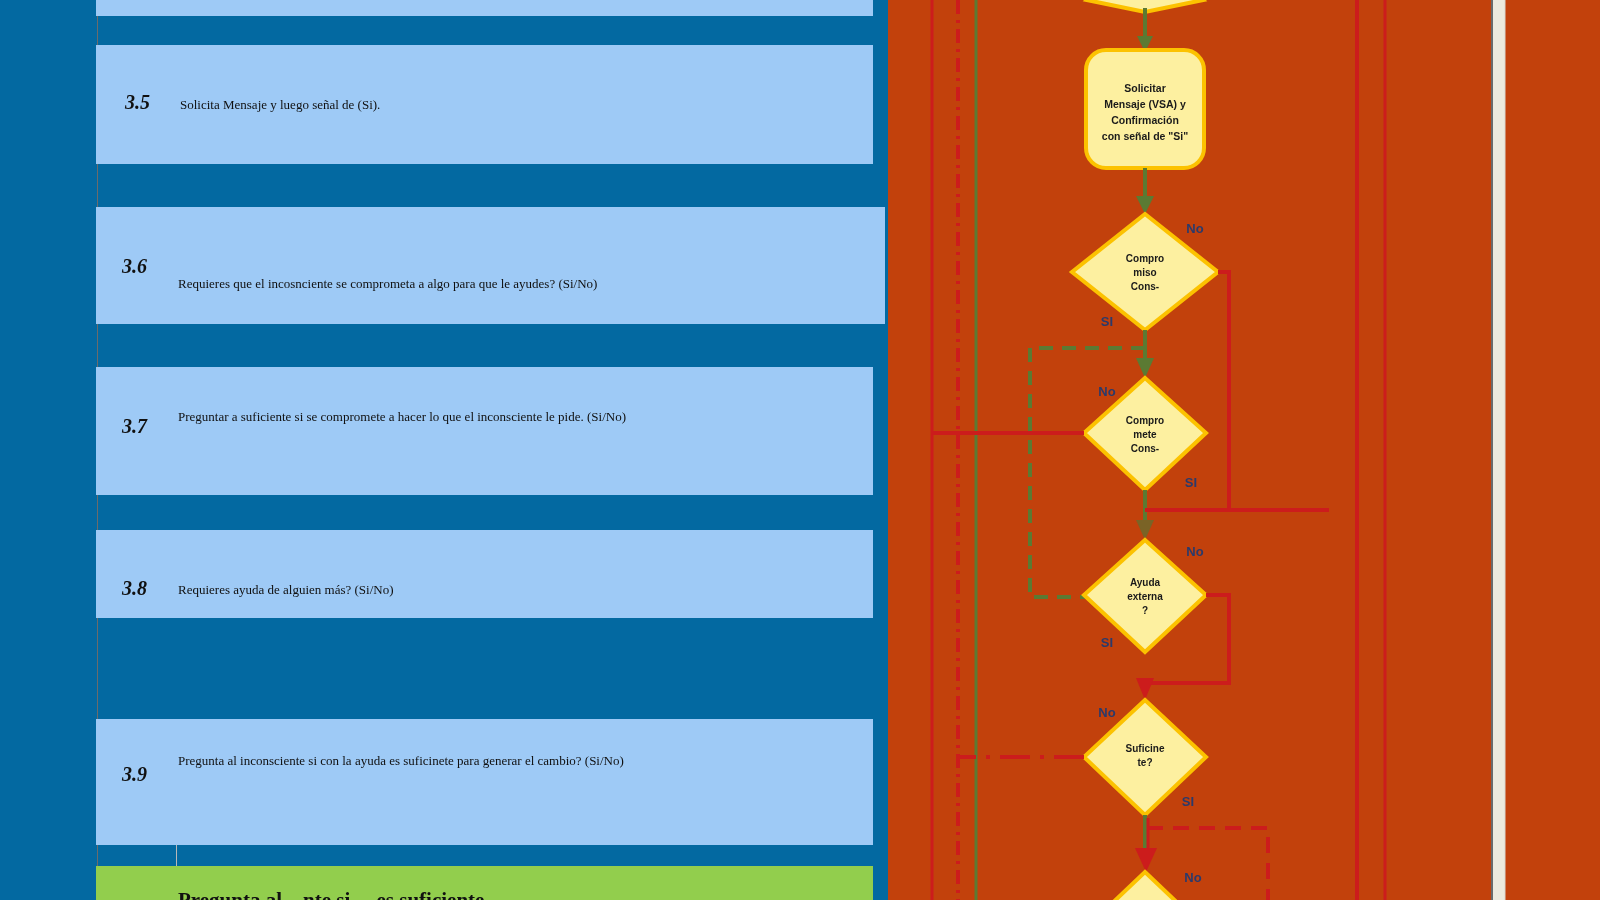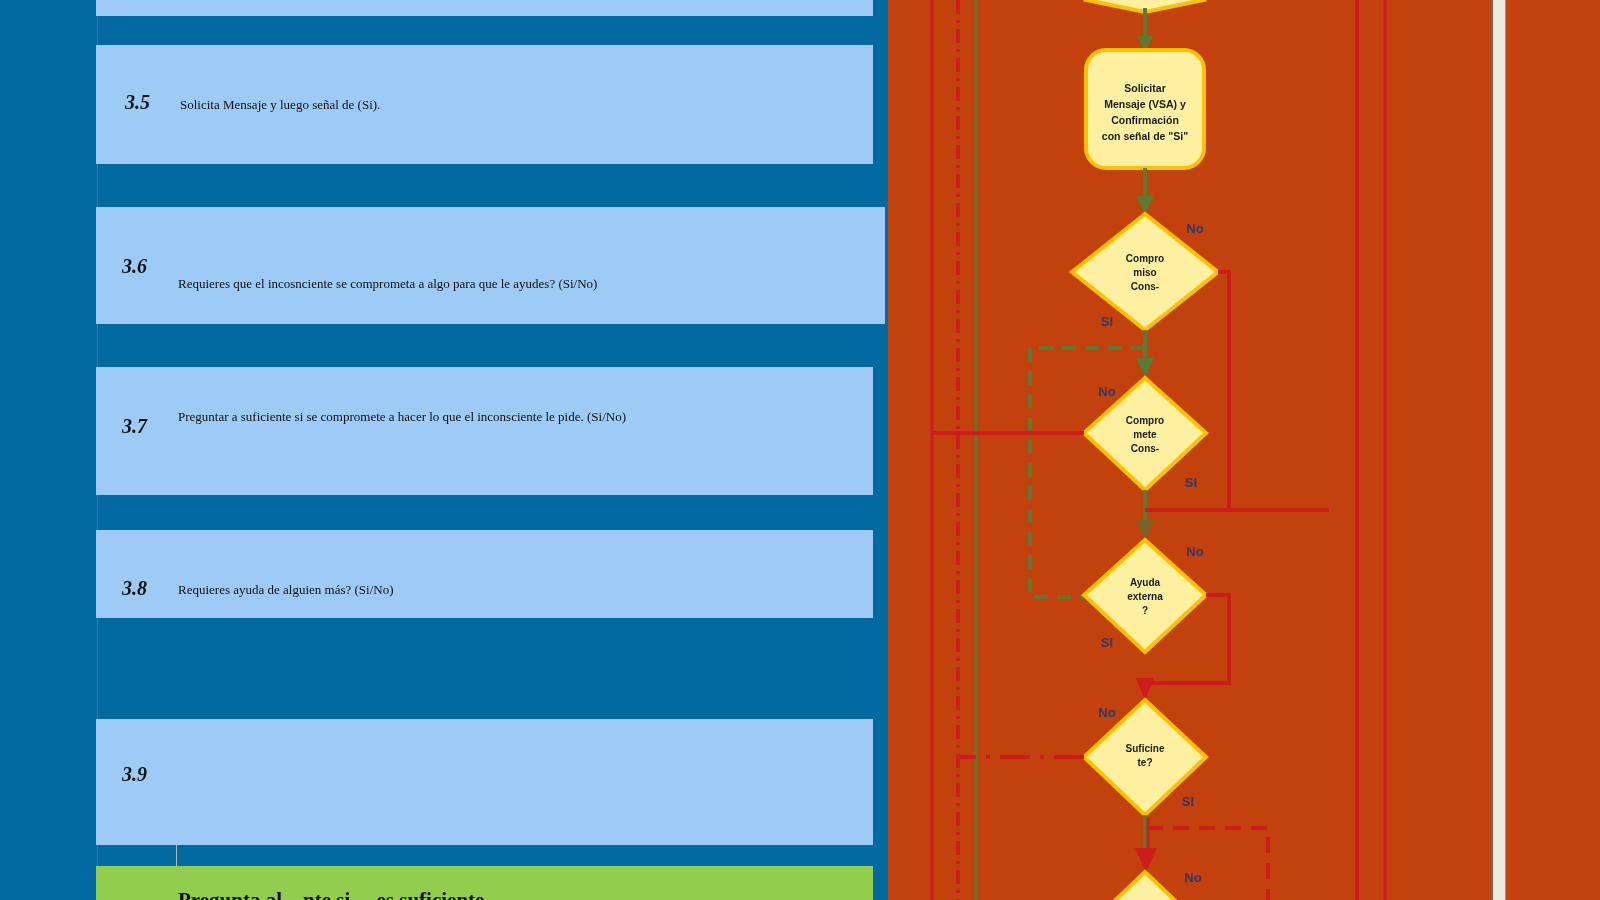--- a/index.html
+++ b/index.html
@@ -80,20 +80,21 @@
       <span class="txt" style="top:37px;left:82px;">Preguntar a suficiente si se compromete a hacer lo que el inconsciente le pide. (Si/No)</span>
     </div>
 
     <div class="band blue" style="top:530px;height:88px;">
       <span class="num" style="top:47px;left:26px;">3.8</span>
       <span class="txt" style="top:47px;left:82px;">Requieres ayuda de alguien más? (Si/No)</span>
     </div>
 
     <div class="band blue" style="top:700px;height:126px;margin-top:19px;">
       <span class="num" style="top:44px;left:26px;">3.9</span>
+      <span class="txt" style="top:29px;left:82px;">Pregunta al inconsciente si con la ayuda es suficinete para generar el cambio? (Si/No)</span>
     </div>
 
     <div class="band green" style="top:866px;height:34px;overflow:hidden;">
       <span class="txt" style="top:22px;left:82px;white-space:nowrap;">Pregunta al ...nte si ... es suficiente ...</span>
     </div>
 
   </div>
 
   <div class="vline" style="left:888px;width:4px;background:#000;"></div>
   <div class="vline" style="left:918px;width:4px;background:#000;"></div>

